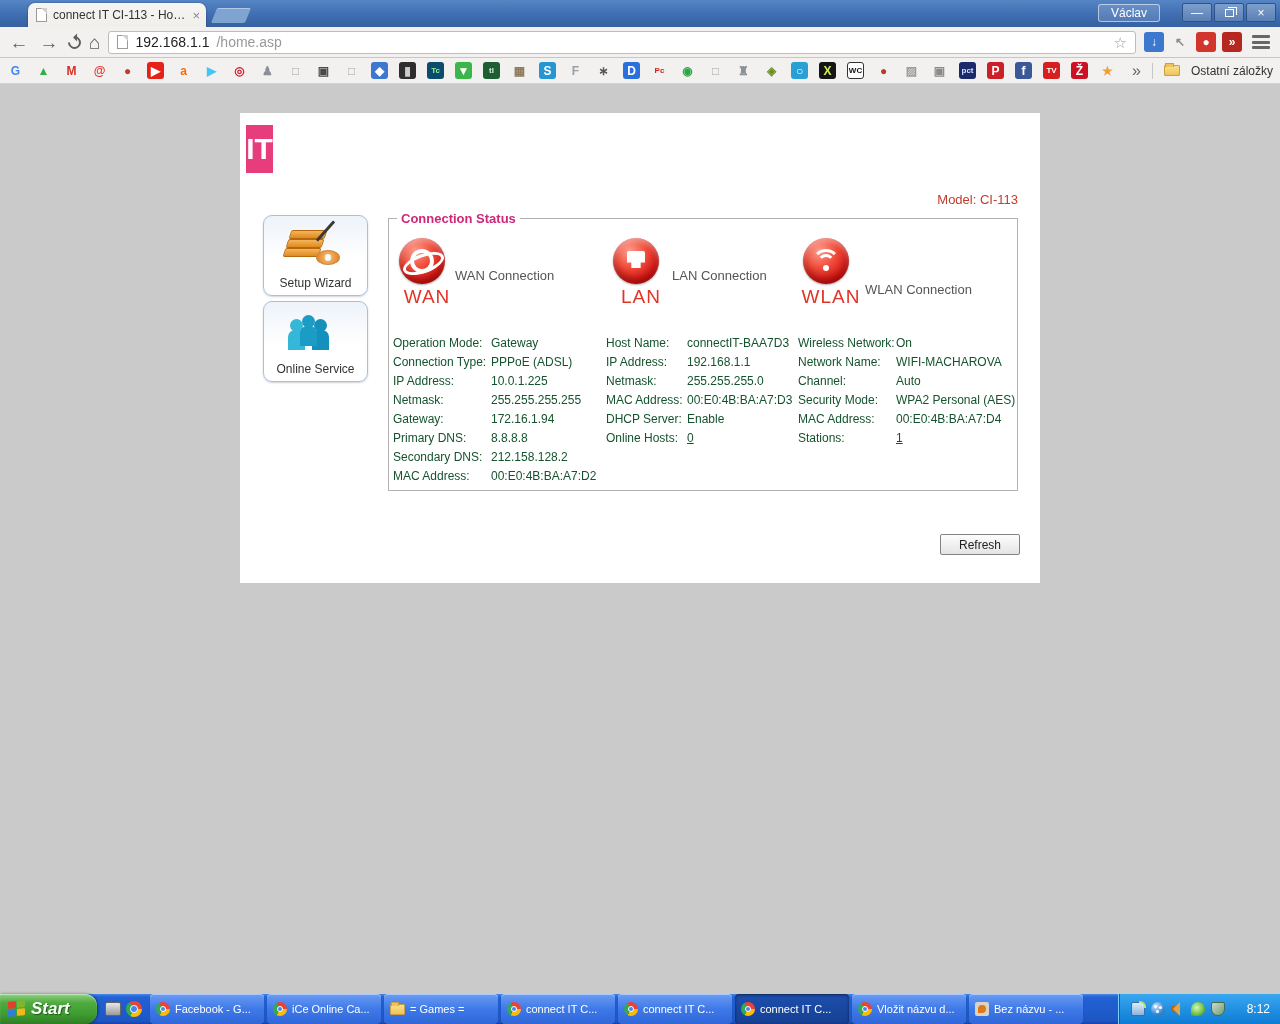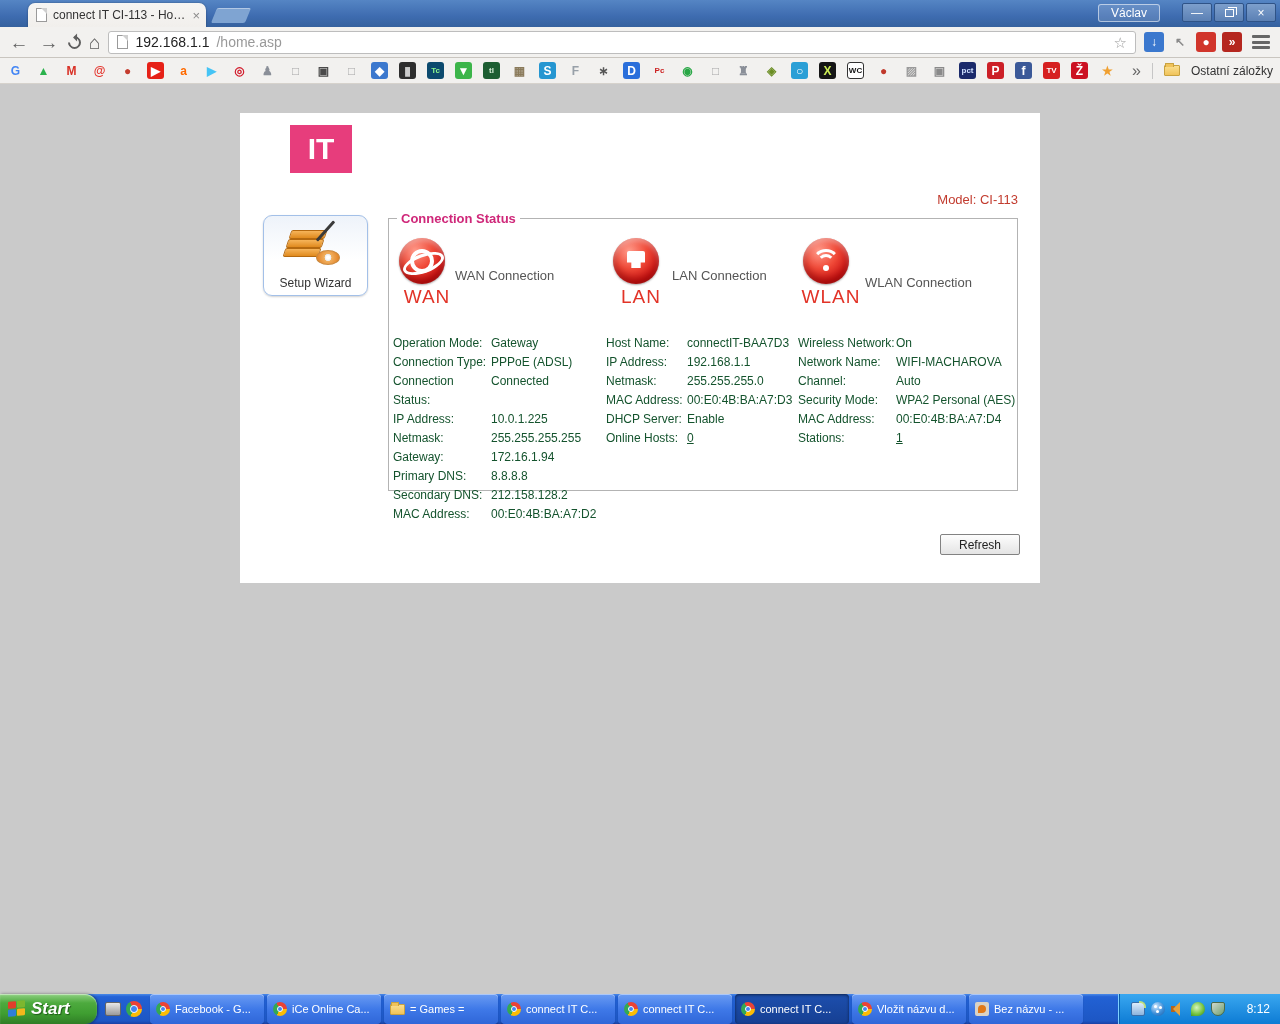--- a/index.html
+++ b/index.html
@@ -50,21 +50,21 @@
   .bar-sep { width:1px; height:16px; background:#c6c6c6; }
   .folder-ico { width:16px; height:11px; background:linear-gradient(180deg,#fadf8f,#f0c35a); border:1px solid #c9a23f; border-radius:1px; position:relative; flex:none; }
   .folder-ico::before { content:""; position:absolute; left:0; top:-3px; width:7px; height:3px; background:#f0c35a; border:1px solid #c9a23f; border-bottom:none; border-radius:1px 1px 0 0; }
   .other-bm { font-size:12px; color:#333; white-space:nowrap; }
 
   
   .viewport { position:absolute; left:0; top:84px; width:1280px; height:910px; background:#cacaca; }
   .card { position:absolute; left:240px; top:29px; width:800px; height:470px; background:#fff; }
   .logo { position:absolute; left:6px; top:12px; display:flex; align-items:center; gap:9px; }
   .logo-text { font-size:46px; color:#141414; letter-spacing:-1px; }
-  .logo-badge { width:62px; height:48px; background:#e73d7c; color:#fff; font-size:30px; font-weight:bold; display:flex; align-items:center; justify-content:center;margin-left:44px; }
+  .logo-badge { width:27px; height:48px; background:#e73d7c; color:#fff; font-size:30px; font-weight:bold; display:flex; align-items:center; justify-content:center; }
   .model { position:absolute; right:22px; top:79px; font-size:13px; color:#c23b2e; }
 
   
   .side { position:absolute; left:23px; top:102px; width:105px; }
   .sbtn { width:105px; height:81px; margin-bottom:5px; border:1px solid #a3c0e8; border-radius:9px;
     background:linear-gradient(180deg,#eef3fa 0%,#ffffff 55%); box-shadow:0 1px 2px rgba(0,0,0,.18);
     position:relative; cursor:pointer; }
   .sbtn-label { position:absolute; bottom:5px; width:100%; text-align:center; font-size:12px; color:#333; }
   .icn { position:absolute; left:0; top:2px; width:100%; height:52px; }
   
@@ -311,20 +311,28 @@
         <div class="sbtn">
           <div class="icn">
             <i class="bk b1"></i>
               <i class="bk b2"></i>
               <i class="bk b3"></i>
               <i class="cdsk"></i>
               <i class="pen"></i>
           </div>
           <div class="sbtn-label">Setup Wizard</div>
         </div>
+        <div class="sbtn">
+          <div class="icn">
+            <i class="person p1"></i>
+              <i class="person p3"></i>
+              <i class="person p2"></i>
+          </div>
+          <div class="sbtn-label">Online Service</div>
+        </div>
       </div>
 
       <fieldset class="fset">
         <legend>Connection Status</legend>
 
         <div class="orb-wrap" style="left:8px;top:12px;">
           <div class="orb orb-wan"></div>
           <div class="orb-label">WAN</div>
         </div>
         <div class="conn-title" style="left:66px;top:42px;">WAN Connection</div>
@@ -336,38 +344,34 @@
         <div class="conn-title" style="left:283px;top:42px;">LAN Connection</div>
 
         <div class="orb-wrap" style="left:412px;top:12px;">
           <div class="orb orb-wlan">
               <i class="arc1"></i>
               <i class="arc2"></i>
               <span class="wdot"></span>
             </div>
           <div class="orb-label">WLAN</div>
         </div>
-        <div class="conn-title" style="left:476px;top:49px;">WLAN Connection</div>
+        <div class="conn-title" style="left:476px;top:56px;">WLAN Connection</div>
 
         <div class="rows rows-wan">
 
             <div class="row">
               <span class="lbl">Operation Mode:</span>
               <span class="val">Gateway</span>
             </div>
 
             <div class="row">
               <span class="lbl">Connection Type:</span>
               <span class="val">PPPoE (ADSL)</span>
             </div>
 
-            <div class="row">
-              <span class="lbl">Connection Status:</span>
-              <span class="val">Connected</span>
-            </div>
 
             <div class="row">
               <span class="lbl">IP Address:</span>
               <span class="val">10.0.1.225</span>
             </div>
 
             <div class="row">
               <span class="lbl">Netmask:</span>
               <span class="val">255.255.255.255</span>
             </div>

